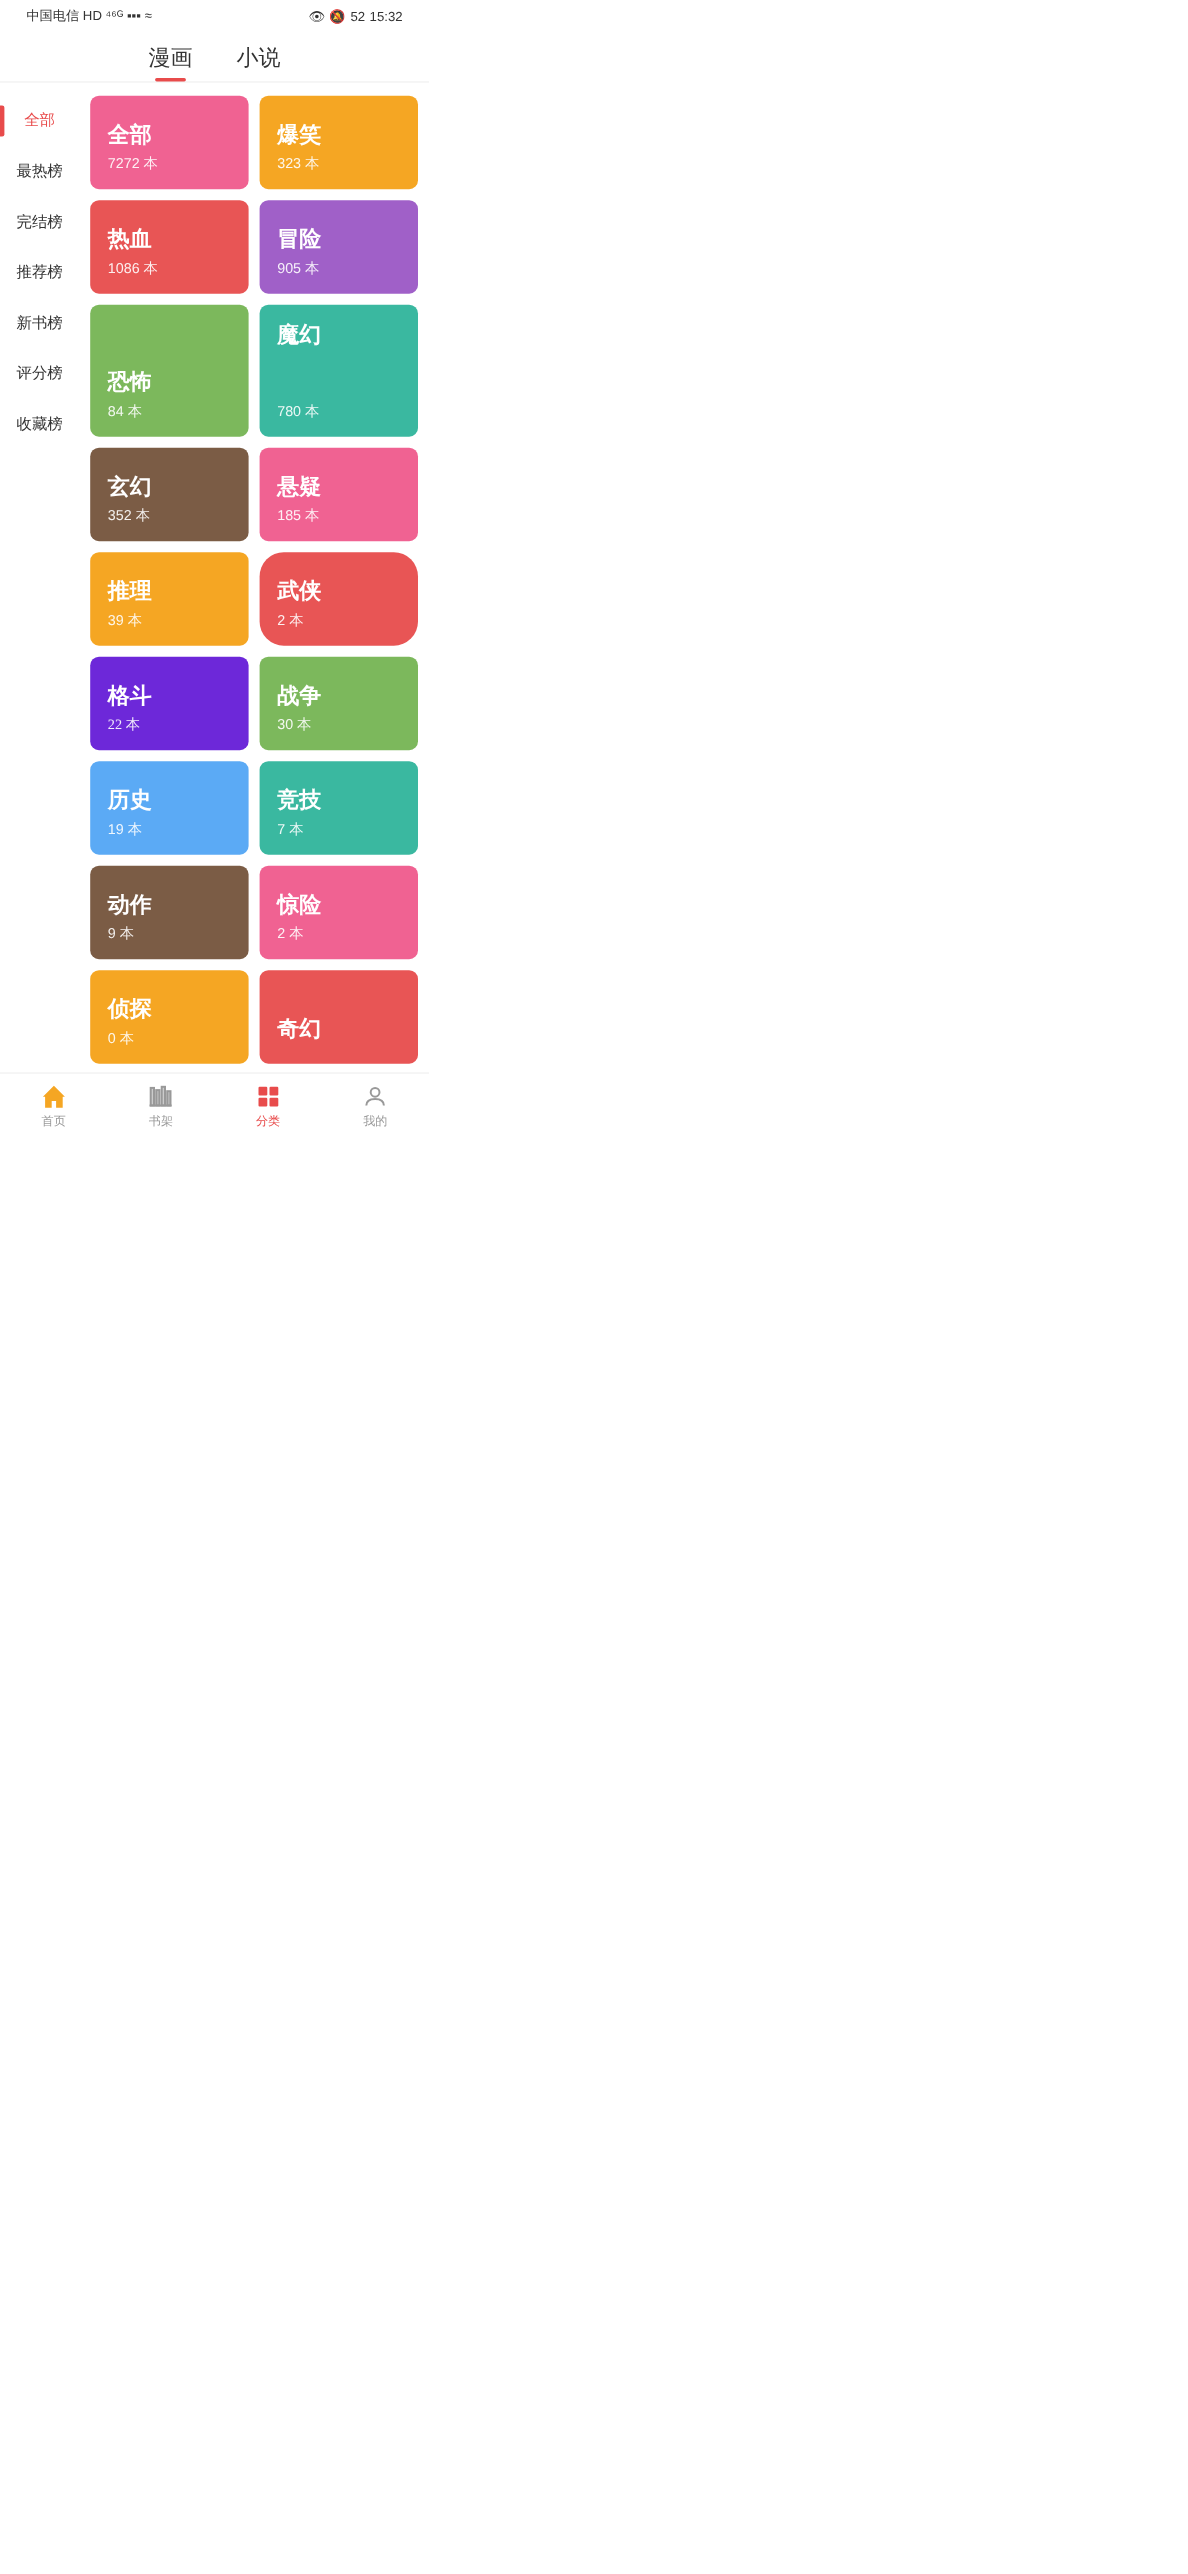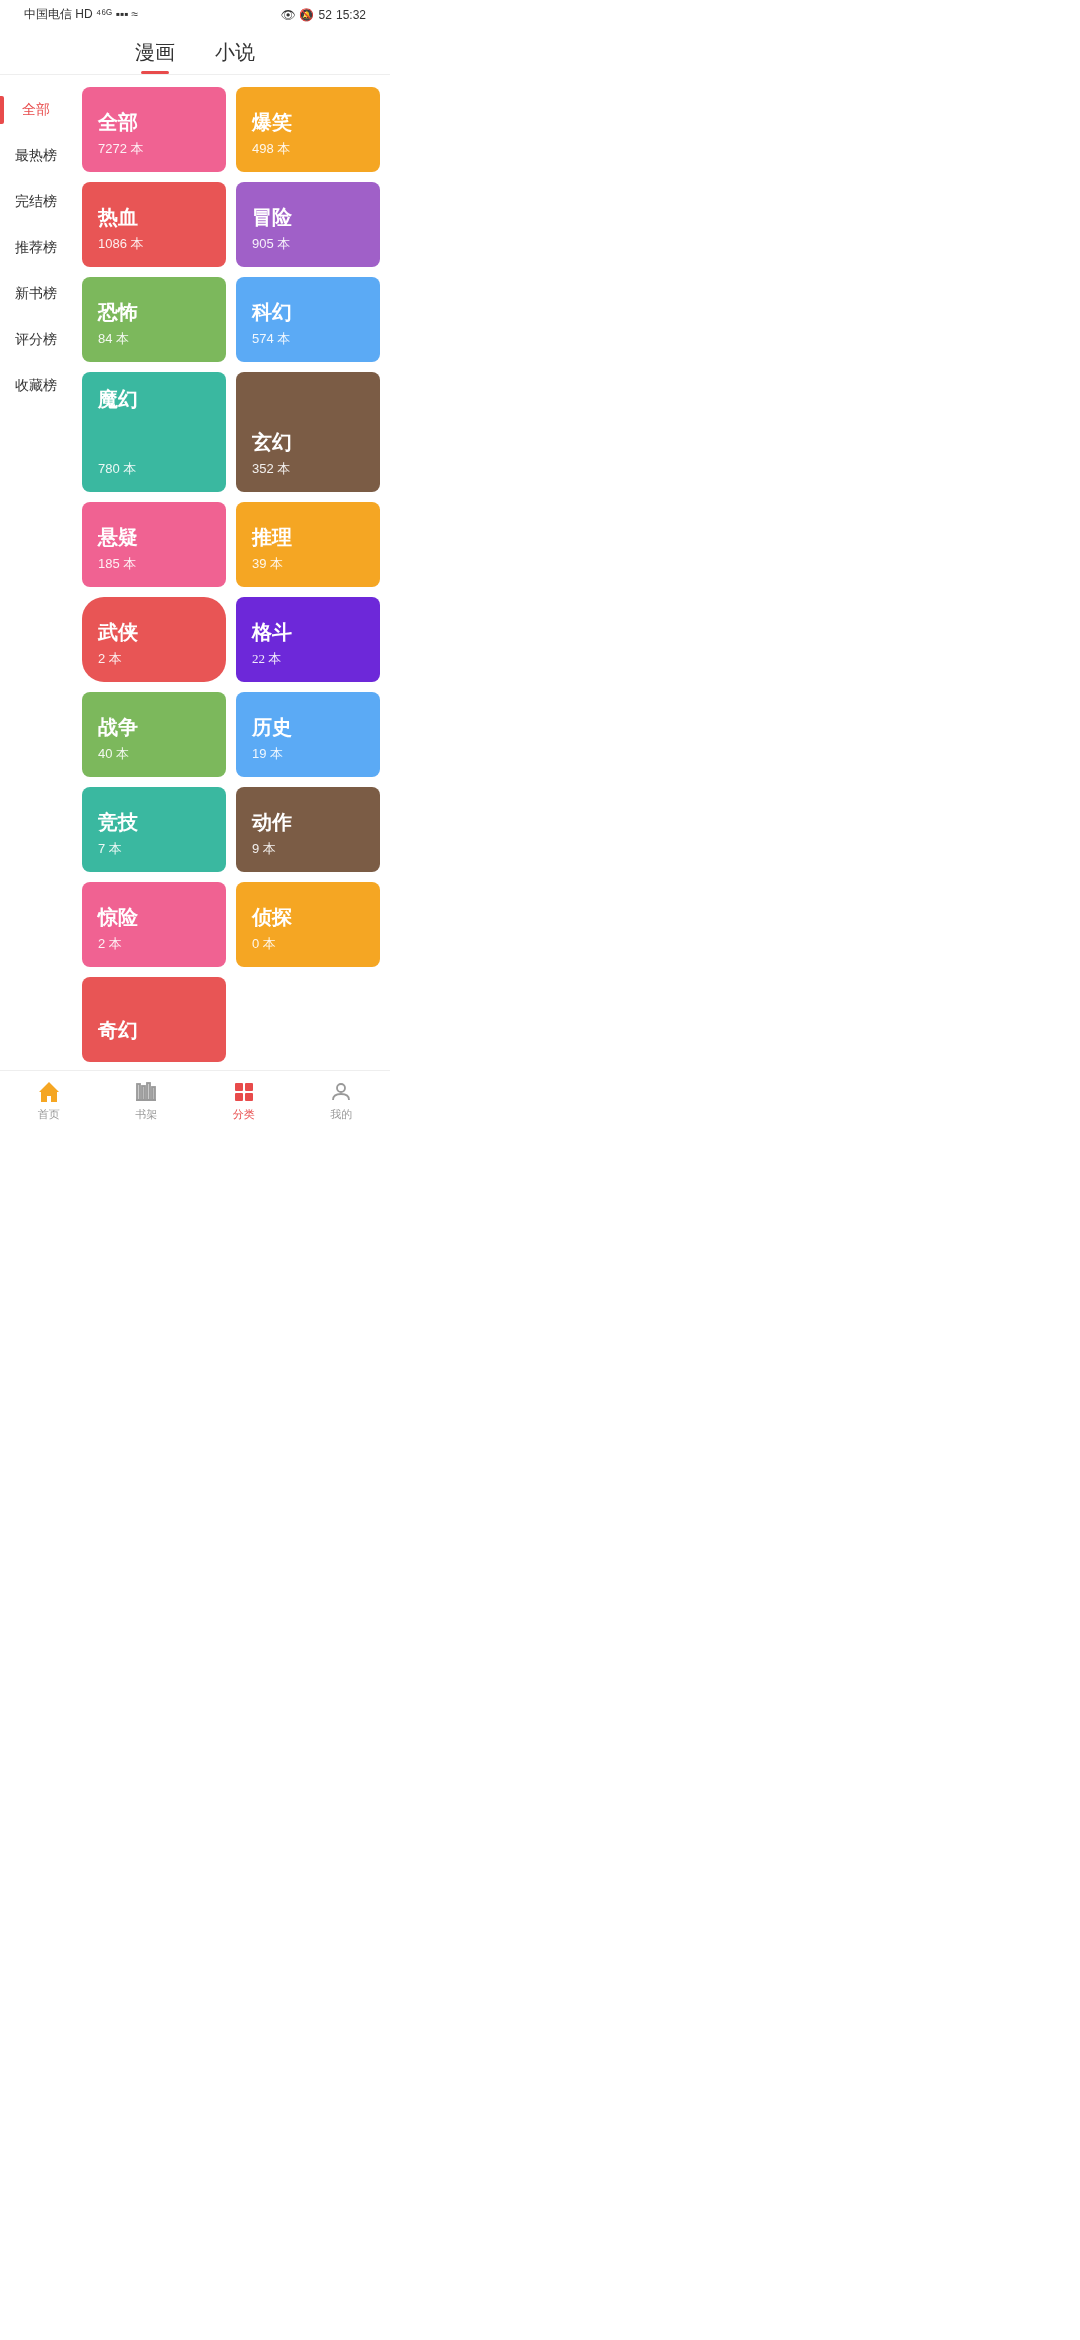--- a/index.html
+++ b/index.html
@@ -199,38 +199,34 @@
     <div class="sidebar-item">收藏榜</div>
   </div>
 
   <div class="categories-grid" id="categories-grid">
   <div class="category-card" style="background-color: rgb(240, 98, 146);">
       <div class="cat-name">全部</div>
       <div class="cat-count">7272 本</div>
     </div>
       <div class="category-card" style="background-color: rgb(245, 166, 35);">
       <div class="cat-name">爆笑</div>
-      <div class="cat-count">498 本</div>
+      <div class="cat-count">323 本</div>
     </div>
       <div class="category-card" style="background-color: rgb(232, 85, 85);">
       <div class="cat-name">热血</div>
       <div class="cat-count">1086 本</div>
     </div>
       <div class="category-card" style="background-color: rgb(160, 96, 200);">
       <div class="cat-name">冒险</div>
       <div class="cat-count">905 本</div>
     </div>
       <div class="category-card" style="background-color: rgb(124, 184, 92);">
       <div class="cat-name">恐怖</div>
       <div class="cat-count">84 本</div>
     </div>
-      <div class="category-card" style="background-color: rgb(91, 170, 245);">
-      <div class="cat-name">科幻</div>
-      <div class="cat-count">574 本</div>
-    </div>
       <div class="category-card" style="background-color: rgb(58, 184, 160); gap: 43px;">
       <div class="cat-name">魔幻</div>
       <div class="cat-count">780 本</div>
     </div>
       <div class="category-card" style="background-color: rgb(123, 92, 69);">
       <div class="cat-name">玄幻</div>
       <div class="cat-count">352 本</div>
     </div>
       <div class="category-card" style="background-color: rgb(240, 98, 146);">
       <div class="cat-name">悬疑</div>
@@ -243,21 +239,21 @@
       <div class="category-card" style="background-color: rgb(232, 85, 85); border-radius: 22px;">
       <div class="cat-name">武侠</div>
       <div class="cat-count">2 本</div>
     </div>
       <div class="category-card" style="background-color: #6d28d9; font-family: Liberation Serif, serif;">
       <div class="cat-name">格斗</div>
       <div class="cat-count">22 本</div>
     </div>
       <div class="category-card" style="background-color: rgb(124, 184, 92);">
       <div class="cat-name">战争</div>
-      <div class="cat-count">40 本</div>
+      <div class="cat-count">30 本</div>
     </div>
       <div class="category-card" style="background-color: rgb(91, 170, 245);">
       <div class="cat-name">历史</div>
       <div class="cat-count">19 本</div>
     </div>
       <div class="category-card" style="background-color: rgb(58, 184, 160);">
       <div class="cat-name">竞技</div>
       <div class="cat-count">7 本</div>
     </div>
       <div class="category-card" style="background-color: rgb(123, 92, 69);">

